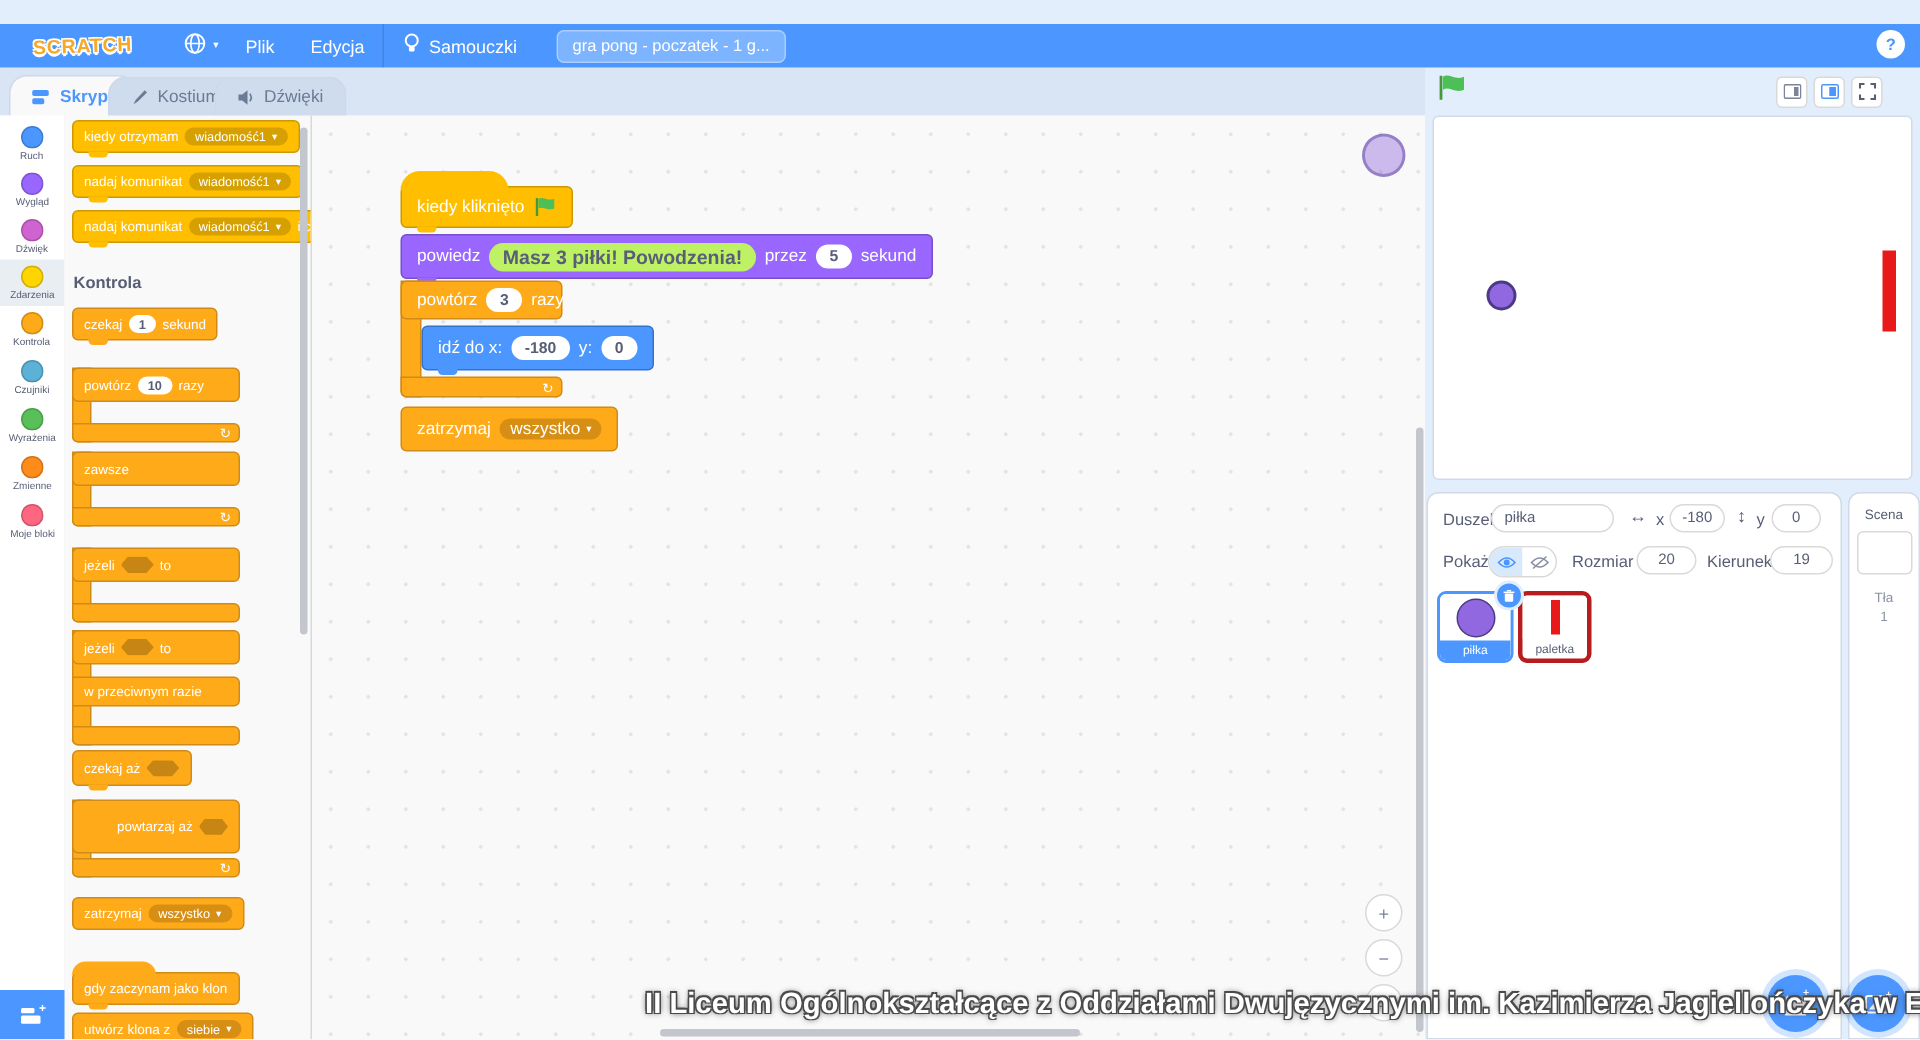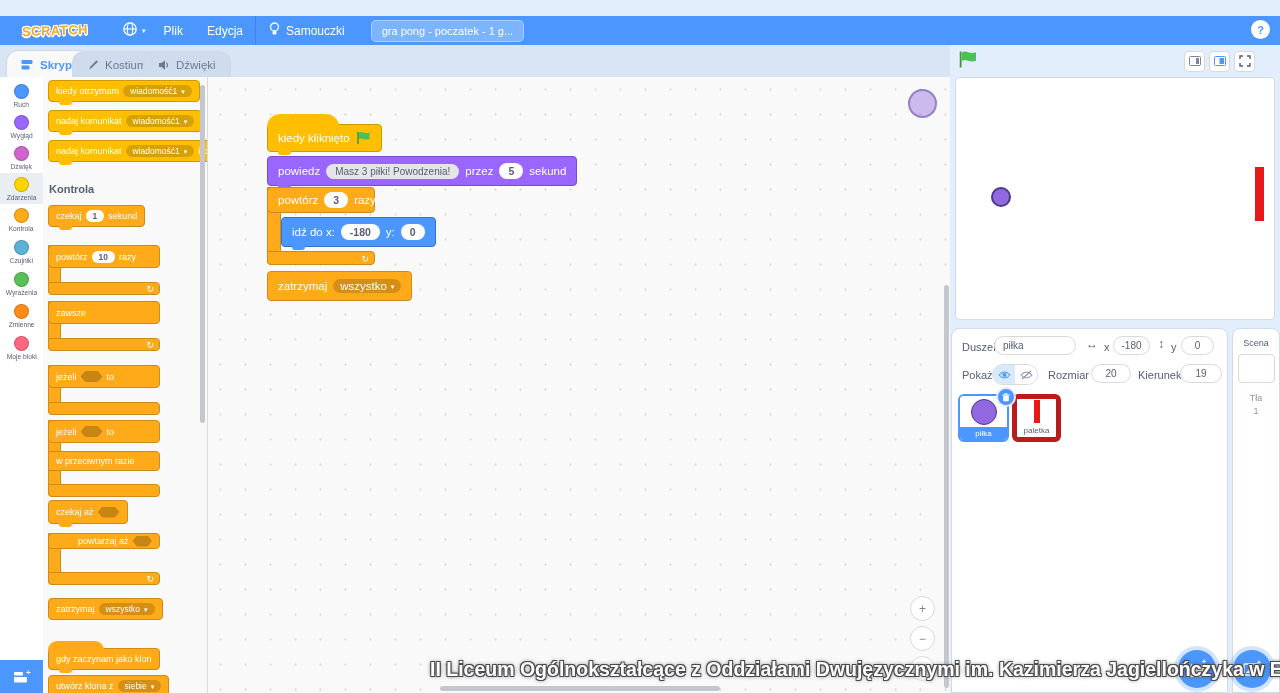--- a/index.html
+++ b/index.html
@@ -61,21 +61,21 @@
   .bump::after{content:"";position:absolute;left:10px;bottom:-4px;width:13px;height:4px;background:inherit;
     border-radius:0 0 3px 3px;}
   .hat::before{content:"";position:absolute;top:-11px;left:-1px;width:72px;height:13px;background:inherit;
     border-radius:40px 40px 0 0;}
   .hat-sm::before{content:"";position:absolute;top:-8px;left:-1px;width:56px;height:9px;background:inherit;
     border-radius:30px 30px 0 0;}
   .dd{background:rgba(0,0,0,.16);border-radius:10px;padding:1px 7px;display:inline-flex;align-items:center;gap:4px;}
   .oval{background:#fff;color:#575e75;border-radius:10px;padding:1px 7px;font-weight:bold;}
   .pal-b .oval,.pal-b .dd{font-size:8.5px;}
   .scr-b .oval{font-size:10.5px;padding:2px 9px;}
-  .pill{background:#e5e5e5;color:#575e75;border-radius:12px;padding:2px 9px;font-size:10px;font-weight:normal;}
+  .pill{background:#bef264;color:#575e75;border-radius:12px;padding:2px 9px;font-size:13px;font-weight:bold;}
   .hexhole{width:22px;height:11px;background:rgba(0,0,0,.22);
     clip-path:polygon(22% 0,78% 0,100% 50%,78% 100%,22% 100%,0 50%);}
   .cwrap{position:absolute;}
   .cspine{position:absolute;left:0;top:0;bottom:0;width:13px;border-radius:0 0 0 4px;}
   .cspine.ct{background:#ffab19;border:1px solid #cf8b17;box-sizing:border-box;}
   .cbar{left:0;top:0;}
   .carm{position:absolute;left:0;height:13px;border-radius:0 4px 4px 4px;box-sizing:border-box;}
   .cmid{position:absolute;left:0;height:20px;border-radius:0 4px 4px 0;box-sizing:border-box;display:flex;
     align-items:center;padding:0 7px;font-size:9px;color:#fff;}
   .loop{position:absolute;right:5px;top:0;font-size:9px;color:#fff;line-height:13px;}
@@ -114,21 +114,21 @@
   .eye-group{position:absolute;display:flex;border:1px solid #d9d9d9;border-radius:12px;overflow:hidden;}
   .eye-btn{width:22px;height:19px;display:flex;align-items:center;justify-content:center;background:#fff;cursor:pointer;}
   .eye-btn.on{background:#d9e9fc;}
 
   .tile{position:absolute;border-radius:6px;box-sizing:border-box;display:flex;flex-direction:column;
     align-items:center;cursor:pointer;overflow:hidden;}
   .tile .thumb{flex:1;width:100%;display:flex;align-items:center;justify-content:center;background:#fff;}
   .tile .tlabel{width:100%;text-align:center;font-size:8px;padding:2px 0;}
   .tile.sel{border:2px solid #4c97ff;}
   .tile.sel .tlabel{background:#4c97ff;color:#fff;}
-  .tile.plain{border:5px solid #b91c1c;}
+  .tile.plain{border:3px solid #b91c1c;}
   .tile.plain .tlabel{color:#575e75;}
   .del-badge{position:absolute;width:16px;height:16px;border-radius:50%;background:#4c97ff;border:2px solid #e2eefc;
     display:flex;align-items:center;justify-content:center;z-index:5;cursor:pointer;}
 
   .scene-card{position:absolute;left:282px;top:283px;right:0;bottom:0;background:#fff;
     border:1px solid #d0dae8;border-radius:8px 8px 0 0;box-sizing:border-box;text-align:center;}
   .scene-card .s-title{font-size:9px;color:#575e75;margin-top:9px;}
   .scene-thumb{margin:6px auto 0;width:35px;height:27px;border:1px solid #d9d9d9;border-radius:4px;background:#fff;cursor:pointer;}
   .scene-card .s-sub{font-size:9px;color:#8a92a5;margin-top:10px;}
   .scene-card .s-count{font-size:9px;color:#8a92a5;margin-top:3px;}
@@ -322,21 +322,21 @@
       <div class="carm ct" style="top:64px;width:112px;"></div>
     </div>
 
     <div class="b ct pal-b bump" style="left:5px;top:423px;height:24px;">
       <span>czekaj aż</span>
       <span class="hexhole"></span>
     </div>
 
     <div class="cwrap" style="left:5px;top:456px;width:112px;height:52px;">
       <div class="cspine ct"></div>
-      <div class="b ct pal-b cbar" style="width:112px;height:16px;padding-left:29px;">
+      <div class="b ct pal-b cbar" style="width:112px;height:36px;padding-left:29px;">
         <span>powtarzaj aż</span>
         <span class="hexhole"></span>
       </div>
       <div class="carm ct" style="top:39px;width:112px;">
           <span class="loop">↻</span>
         </div>
     </div>
 
     <div class="b ct pal-b" style="left:5px;top:521px;">
       <span>zatrzymaj</span>

